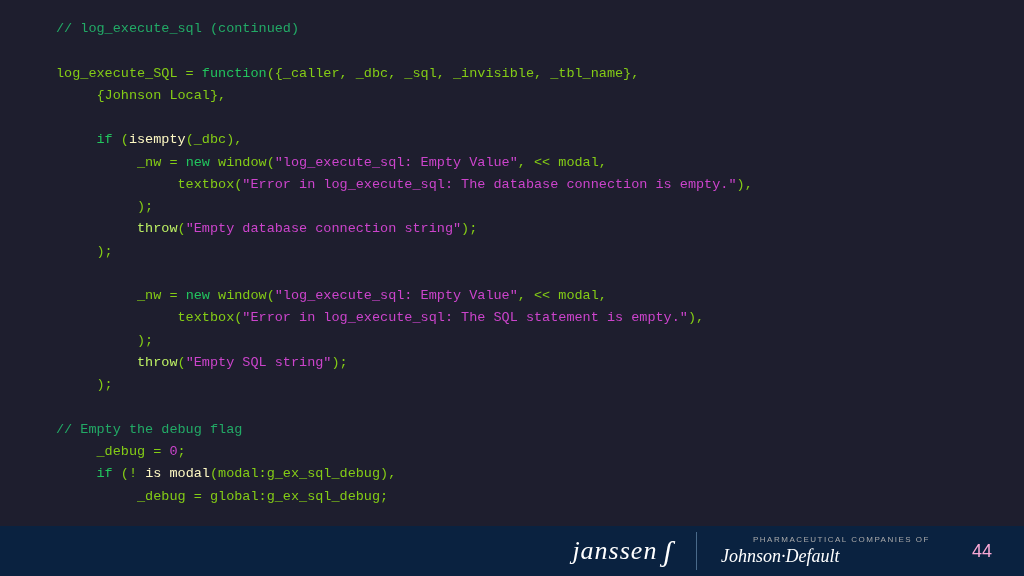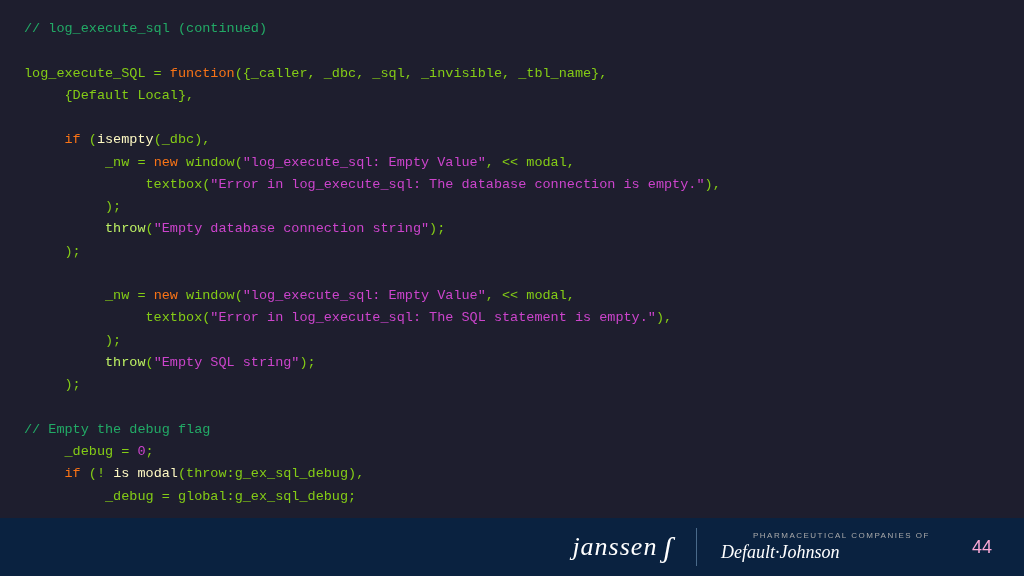--- a/index.html
+++ b/index.html
@@ -9,41 +9,41 @@
       background: #1a1a2e;
       font-family: 'Courier New', Courier, monospace;
       overflow: hidden;
       display: flex;
       flex-direction: column;
     }
 
     .code-area {
       flex: 1;
       background: #1e1e2e;
-      padding: 18px 24px;
+      padding: 18px 56px;
       overflow: hidden;
     }
 
     .code-line {
       font-size: 13.5px;
       line-height: 1.65;
       white-space: pre;
       display: block;
     }
 
     .c-comment { color: #22aa66; }
-    .c-keyword { color: #f97316; }
+    .c-keyword { color: #22c55e; }
     .c-string { color: #cc44cc; }
     .c-number { color: #cc44cc; }
     .c-default { color: #84cc16; }
     .c-builtin { color: #fef9c3; }
     .c-throw { color: #bef264; }
 
     .footer {
-      height: 58px;
+      height: 50px;
       background: #0a2240;
       display: flex;
       align-items: center;
       justify-content: flex-end;
       padding: 0 32px;
       gap: 18px;
     }
 
     .footer-logo-area {
       display: flex;
@@ -113,21 +113,21 @@
 <body>
 
 <div class="code-area">
 
   <span class="code-line c-comment"><span>// log_execute_sql (continued)</span></span>
 
   <span class="code-line">&nbsp;</span>
 
   <span class="code-line"><span class="c-default">log_execute_SQL = </span><span class="c-keyword">function</span><span class="c-default">({_caller, _dbc, _sql, _invisible, _tbl_name},</span></span>
 
-  <span class="code-line c-default">     {Default Local},</span>
+  <span class="code-line c-default">     {Johnson Local},</span>
 
   <span class="code-line">&nbsp;</span>
 
   <span class="code-line"><span class="c-default">     </span><span class="c-keyword">if</span><span class="c-default"> (</span><span class="c-builtin">isempty</span><span class="c-default">(_dbc),</span></span>
 
   <span class="code-line"><span class="c-default">          _nw = </span><span class="c-keyword">new</span><span class="c-default"> window(</span><span class="c-string">"log_execute_sql: Empty Value"</span><span class="c-default">, &lt;&lt; modal,</span></span>
 
   <span class="code-line"><span class="c-default">               textbox(</span><span class="c-string">"Error in log_execute_sql: The database connection is empty."</span><span class="c-default">),</span></span>
 
   <span class="code-line c-default">          );</span>
@@ -148,32 +148,32 @@
   <span class="code-line"><span class="c-default">          </span><span class="c-throw">throw</span><span class="c-default">(</span><span class="c-string">"Empty SQL string"</span><span class="c-default">);</span></span>
 
   <span class="code-line c-default">     );</span>
 
   <span class="code-line">&nbsp;</span>
 
   <span class="code-line c-comment">// Empty the debug flag</span>
 
   <span class="code-line"><span class="c-default">     _debug = </span><span class="c-number">0</span><span class="c-default">;</span></span>
 
-  <span class="code-line"><span class="c-default">     </span><span class="c-keyword">if</span><span class="c-default"> (! </span><span class="c-builtin">is modal</span><span class="c-default">(throw:g_ex_sql_debug),</span></span>
+  <span class="code-line"><span class="c-default">     </span><span class="c-keyword">if</span><span class="c-default"> (! </span><span class="c-builtin">is modal</span><span class="c-default">(modal:g_ex_sql_debug),</span></span>
 
   <span class="code-line c-default">          _debug = global:g_ex_sql_debug;</span>
 
 </div>
 
 <div class="footer">
   <div class="footer-logo-area">
     <div class="janssen-logo">
       <span class="janssen-text">janssen</span>
       <span class="janssen-symbol" style="font-family:Georgia,serif;color:#fff;font-size:30px;font-style:italic;">ʃ</span>
     </div>
     <div class="divider-line"></div>
     <div class="jj-area">
       <span class="pharma-text">PHARMACEUTICAL COMPANIES OF</span>
-      <span class="jj-logo-text">Default·Johnson</span>
+      <span class="jj-logo-text">Johnson·Default</span>
     </div>
   </div>
   <span class="page-number">44</span>
 </div>
 
 </body></html>

